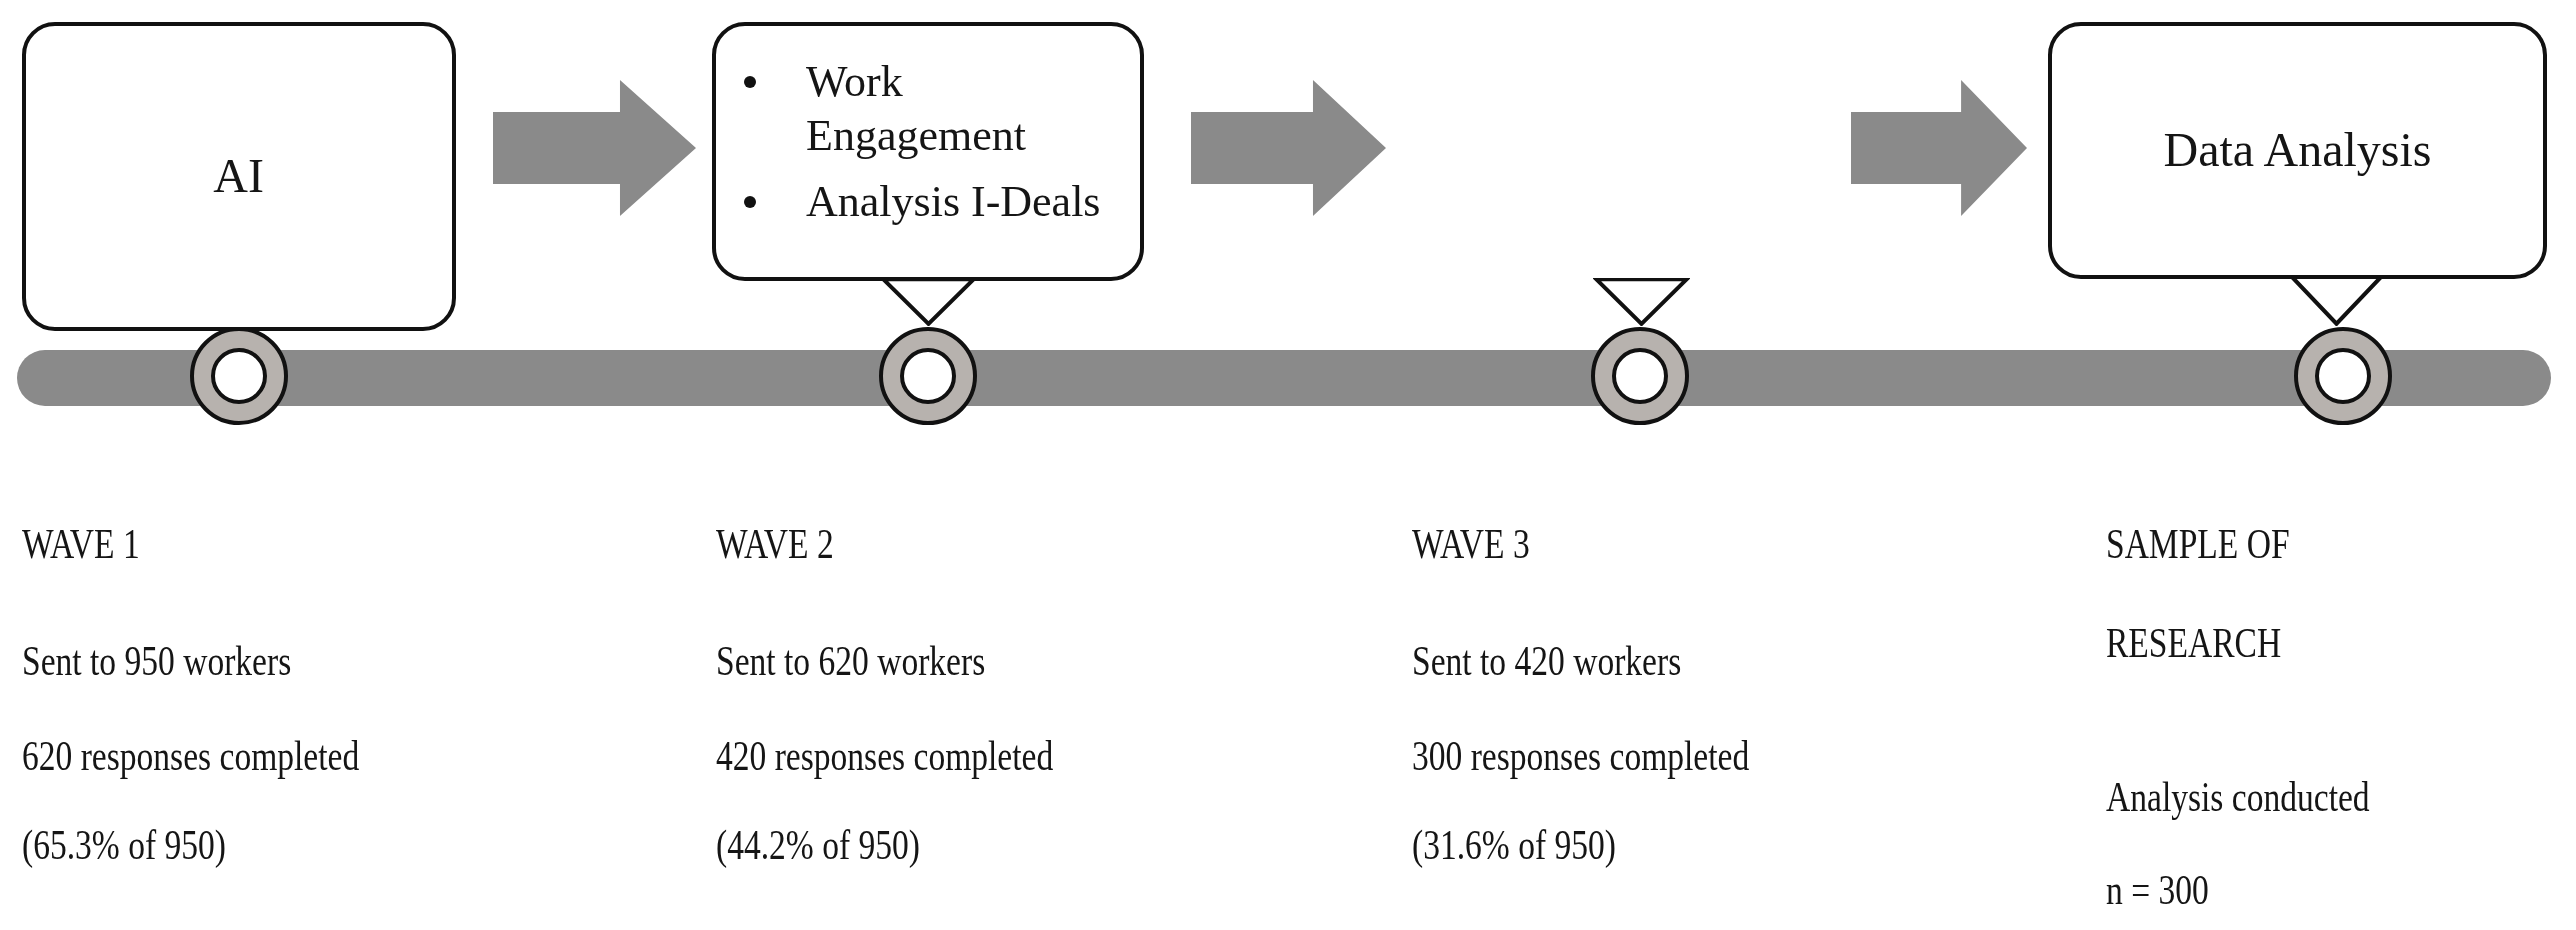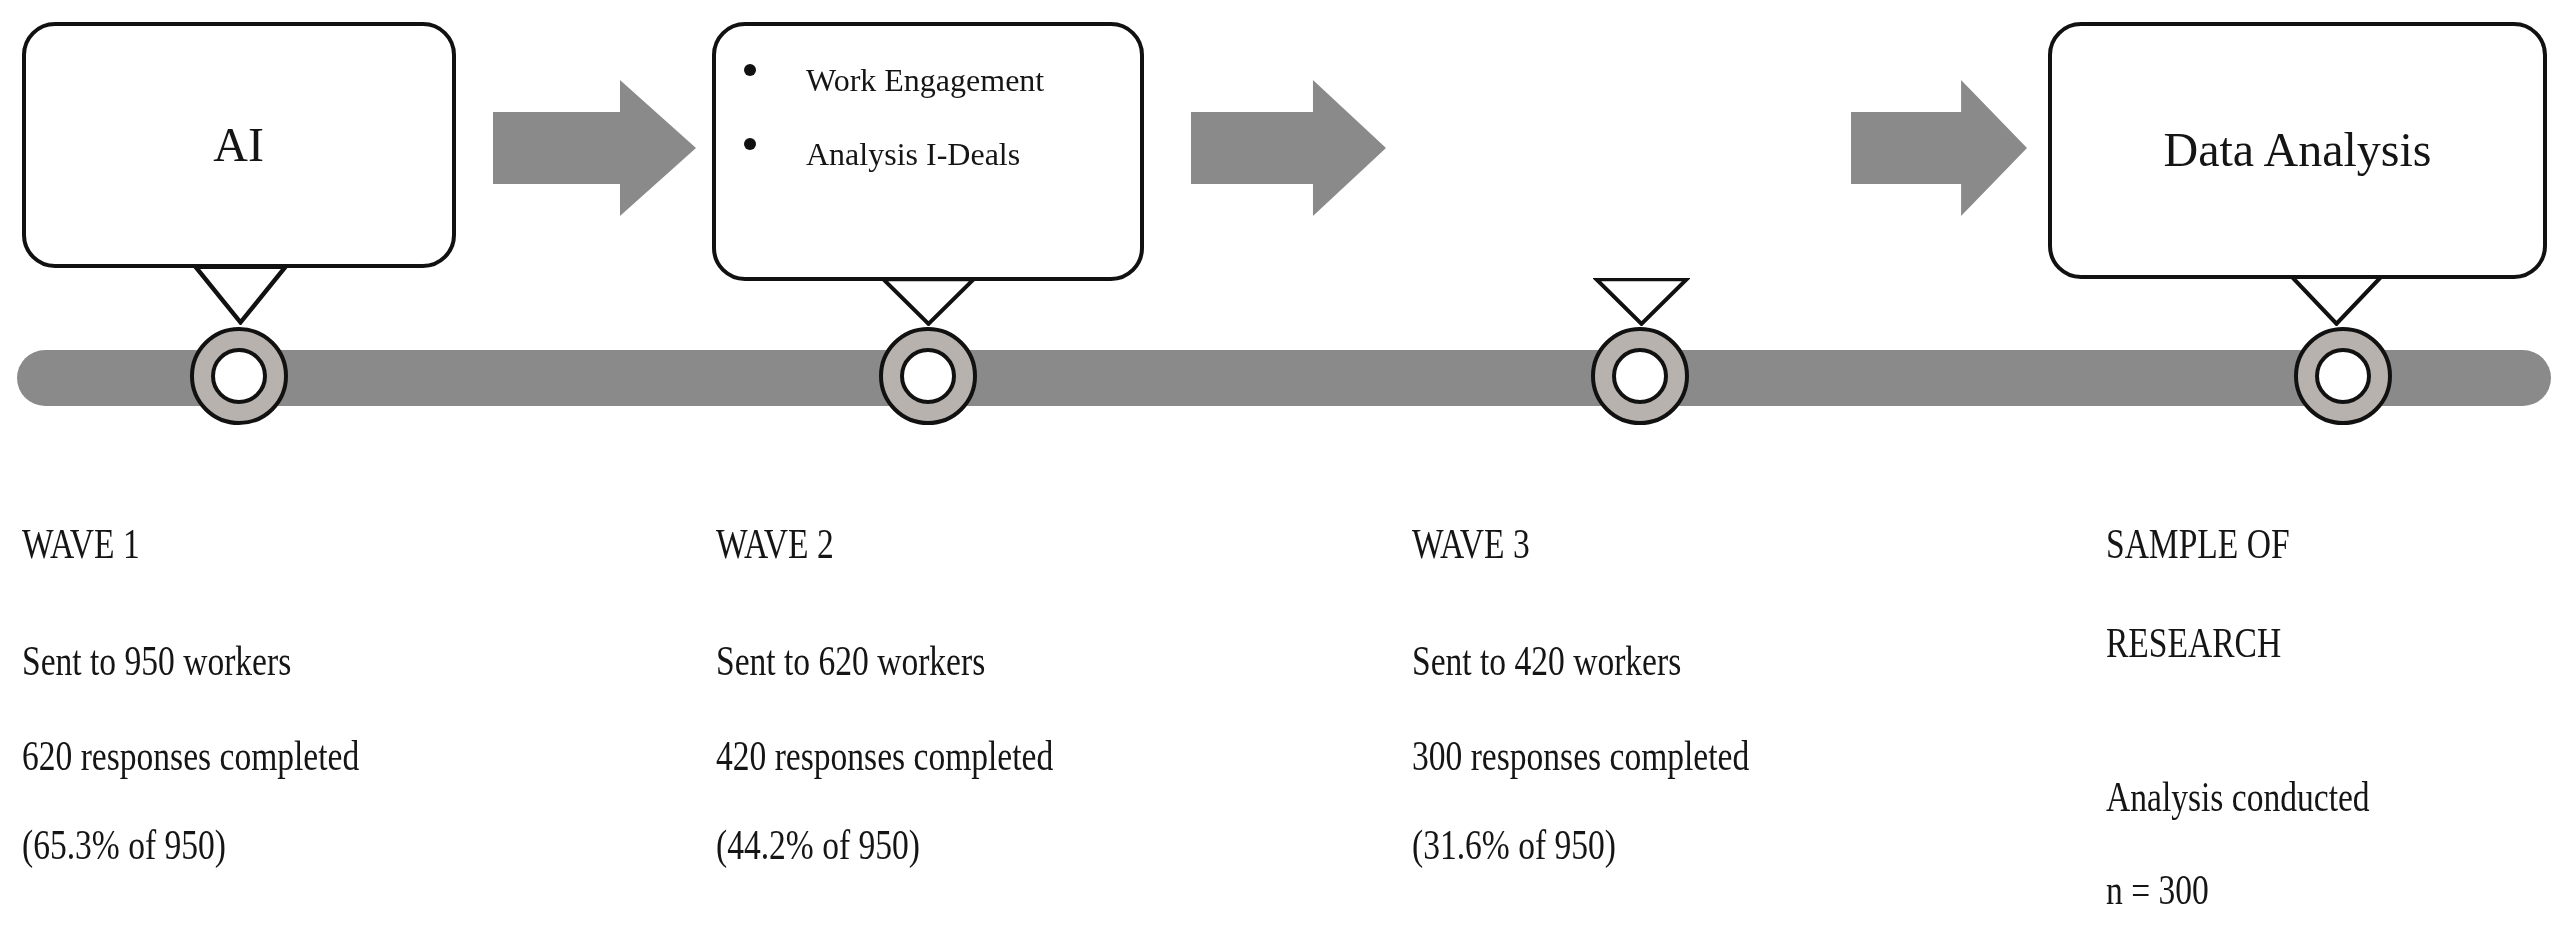--- a/index.html
+++ b/index.html
@@ -33,34 +33,35 @@
     border-radius: 33px;
     z-index: 3;
     box-sizing: border-box;
     display: flex;
     align-items: center;
     justify-content: center;
     text-align: center;
     font-size: 48px;
     line-height: 1.42;
   }
-  .box1 { left: 21.6px;   top: 21.6px; width: 434px; height: 246px; }
+  .box1 { left: 21.6px;   top: 21.6px; width: 434px; height: 309px; }
   .box2 { left: 712px;  top: 21.6px; width: 432px; height: 259px;
           align-items: flex-start; justify-content: flex-start; text-align: left; }
   .box3 { left: 1418px; top: 20px; width: 406px; height: 261px; }
   .box4 { left: 2048px; top: 21.6px; width: 499px; height: 257px; font-family: Liberation Serif, serif; }
   .box2 ul {
     margin: 0; padding: 17.3px 12px 0 0;
     list-style: none;
   }
   .box2 li {
     position: relative;
     padding-left: 90px;
-    font-size: 32px;
-    line-height: 74px;
+    font-size: 44px;
+    line-height: 54px;
+    margin-top: 12px;
   }
   .box2 li::before {
     content: "";
     position: absolute;
     left: 28px; top: 21px;
     width: 12px; height: 12px;
     border-radius: 50%;
     background: #111111;
   }
   

